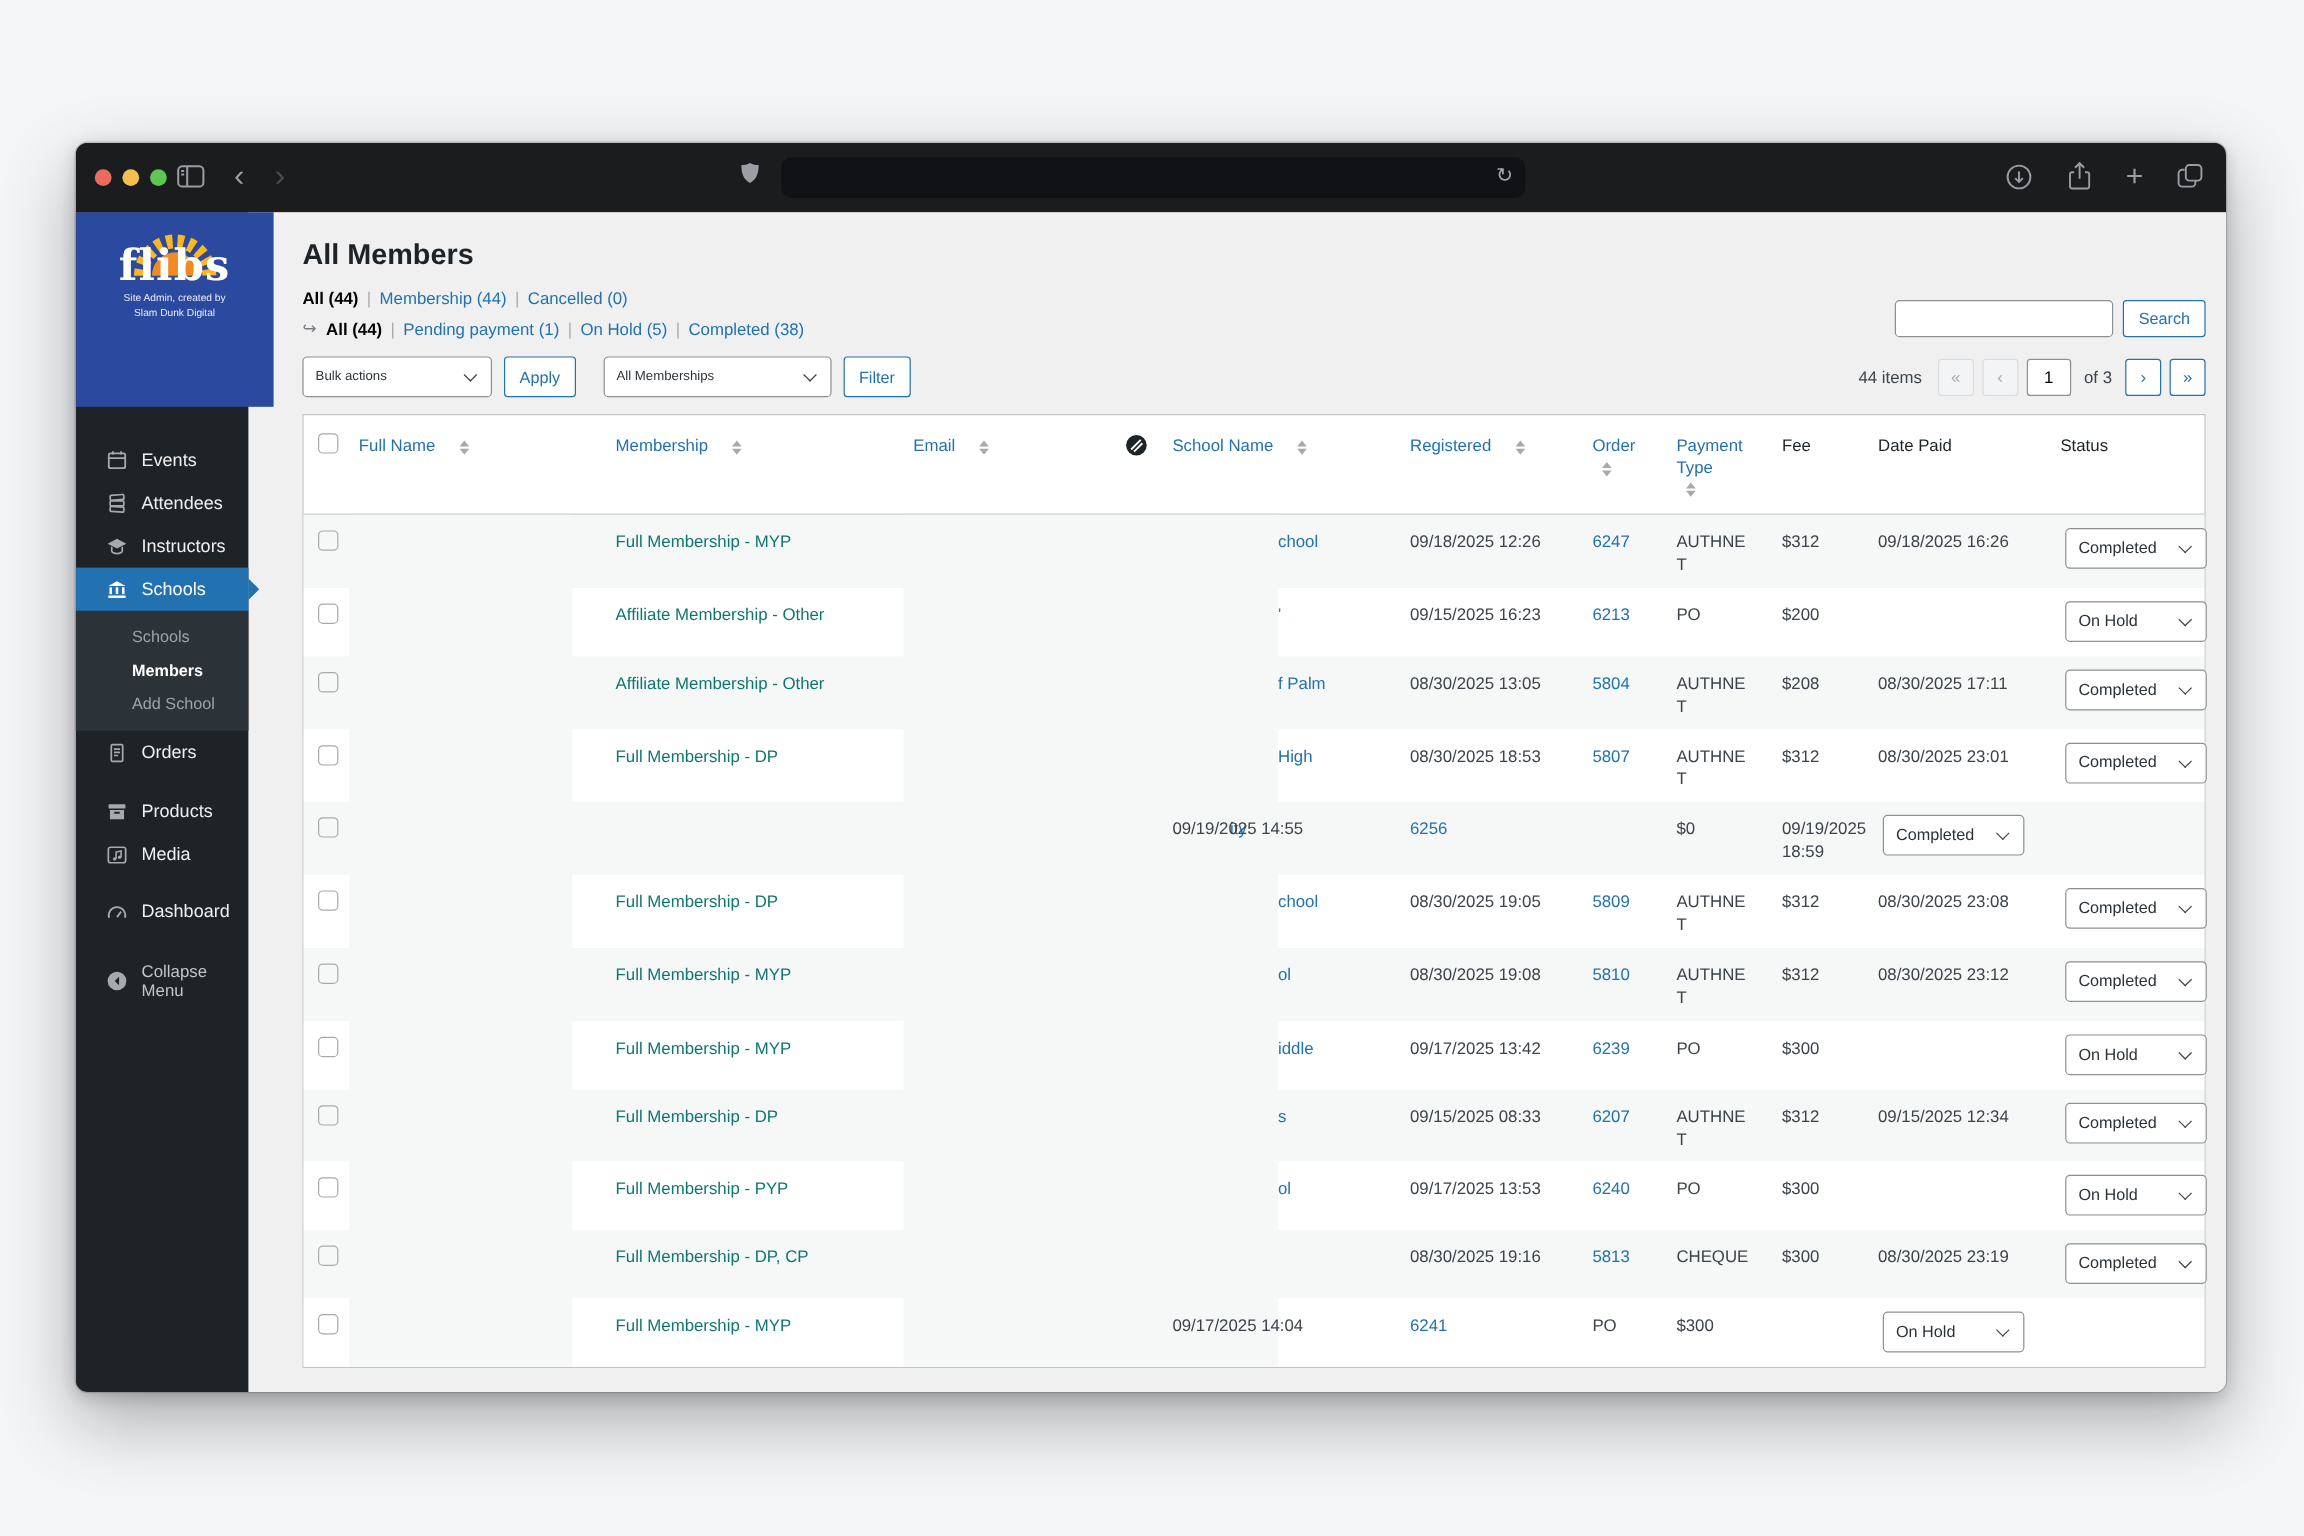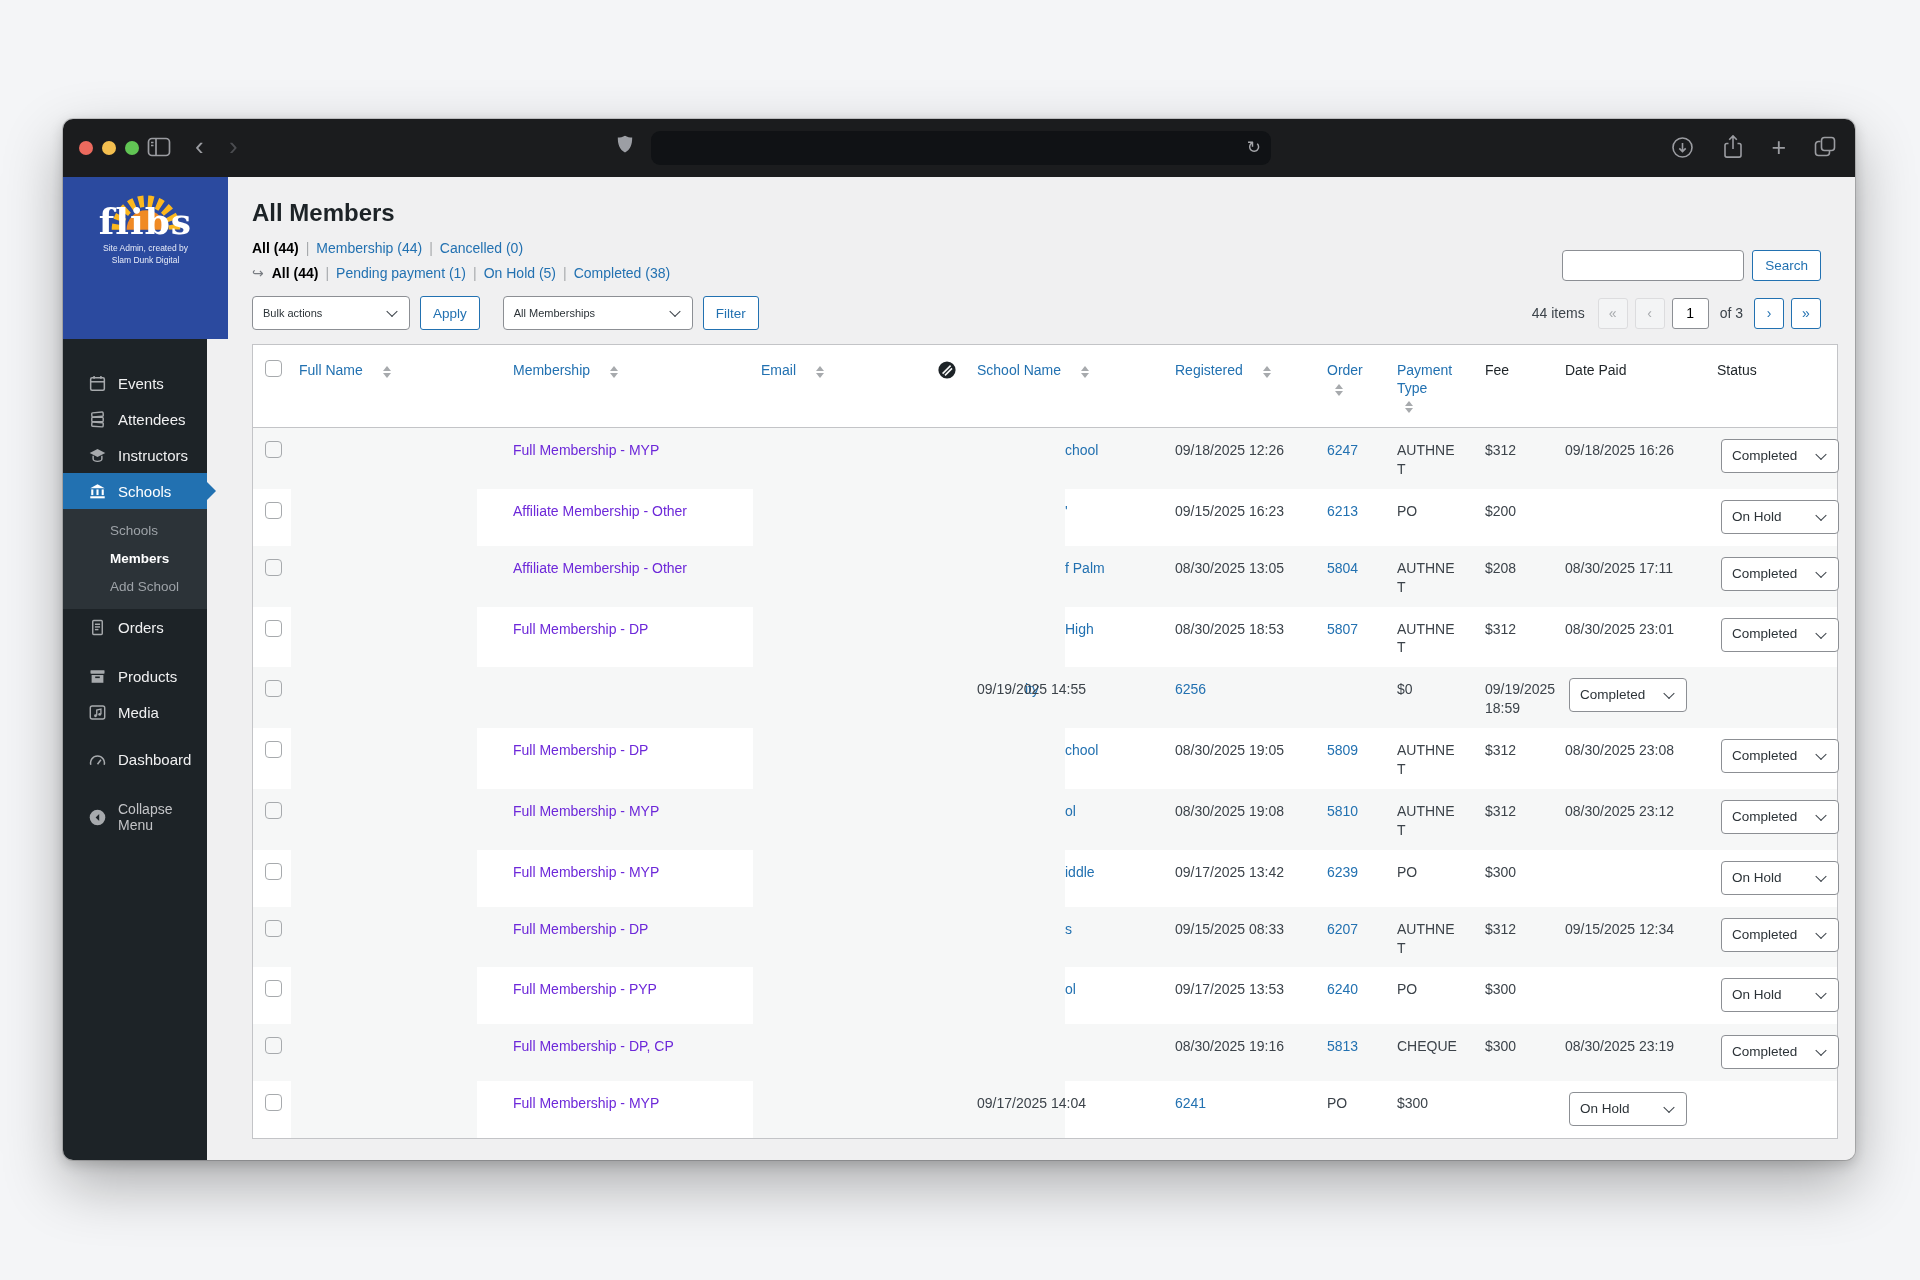--- a/index.html
+++ b/index.html
@@ -52,21 +52,21 @@
     border-top:9px solid transparent; border-bottom:9px solid transparent; border-left:9px solid #2271b1; }
   .submenu { background:#2c3338; padding:8px 0; }
   .smi { height:28px; line-height:28px; padding-left:47px; font-size:13.5px; color:#9ea3a8; cursor:pointer; }
   .smi.current { color:#fff; font-weight:bold; }
   .gap13 { margin-top:13px; } .gap11 { margin-top:11px; } .gap22 { margin-top:22px; }
   .collapse-mi .ico { color:#a7aaad; }
   .collapse-mi { color:#c3c4c7; font-size:14px; }
 
   
   .content { position:absolute; left:165px; top:58px; right:0; bottom:0; background:#f0f0f1;
-             padding:22px 34px 0 24px; overflow:hidden; }
+             padding:22px 17px 0 24px; overflow:hidden; }
   h1.page-title { font-size:24px; font-weight:600; color:#1d2327; }
   .subsub { margin-top:13px; font-size:14px; display:flex; align-items:center; flex-wrap:nowrap; }
   .subsub .link { color:#2271b1; cursor:pointer; }
   .subsub strong { color:#000; }
   .pipe { color:#a7aaad; margin:0 7px; }
   .redirect-glyph { color:#787c82; margin-right:8px; font-size:14px; }
   .row2wrap { margin-top:9px; display:flex; align-items:center; }
   .searchgrp { margin-left:auto; display:flex; gap:8px; align-items:center; margin-top:-16px; }
   .search-input { width:182px; height:31px; border:1px solid #8c8f94; border-radius:4px; background:#fff; padding:0 8px; font-size:14px; }
   .btn-blue { height:31px; padding:0 12px; background:#f6f7f7; border:1px solid #2271b1; color:#2271b1;
@@ -105,21 +105,21 @@
   .s-up { width:0; height:0; border-left:4px solid transparent; border-right:4px solid transparent; border-bottom:5px solid #a7aaad; }
   .s-dn { width:0; height:0; border-left:4px solid transparent; border-right:4px solid transparent; border-top:5px solid #a7aaad; }
   .photo-ic { margin-top:-2px; }
 
   .trow { position:relative; min-height:57px; font-size:14px; color:#3c434a; }
   .trow:nth-child(odd) { background:#f6f7f7; }
   .trow:nth-child(even) { background:#fff; }
   .cell { position:relative; z-index:2; padding:13px 6px 10px 8px; line-height:1.35; }
   .c-cb { padding-top:13px; padding-left:12px; }
   .wp-cb { display:inline-block; width:17px; height:17px; border:1.5px solid #a7aaad; border-radius:4px; background:transparent; cursor:pointer; }
-  .cell.c-mem { padding-left:36px; color:#6d28d9; }
+  .cell.c-mem { padding-left:36px; color:#0f766e; }
   .cell.c-school { padding-left:96px; }
   .link { color:#2271b1; cursor:pointer; text-decoration:none; }
   .pay-txt { display:inline-block; width:64px; word-break:break-all; }
   .status-ctl { position:relative; width:118px; height:34px; background:#fff; border:1px solid #8c8f94;
                 border-radius:4px; display:flex; align-items:center; padding:0 26px 0 10px;
                 font-size:13.5px; color:#2c3338; cursor:pointer; margin-left:4px; margin-top:-2px; }
   
   .redact { position:absolute; top:0; bottom:0; background:#f6f7f7; z-index:1; }
   .ra { left:38px; width:186px; }
   .rb { left:500px; width:312px; }

